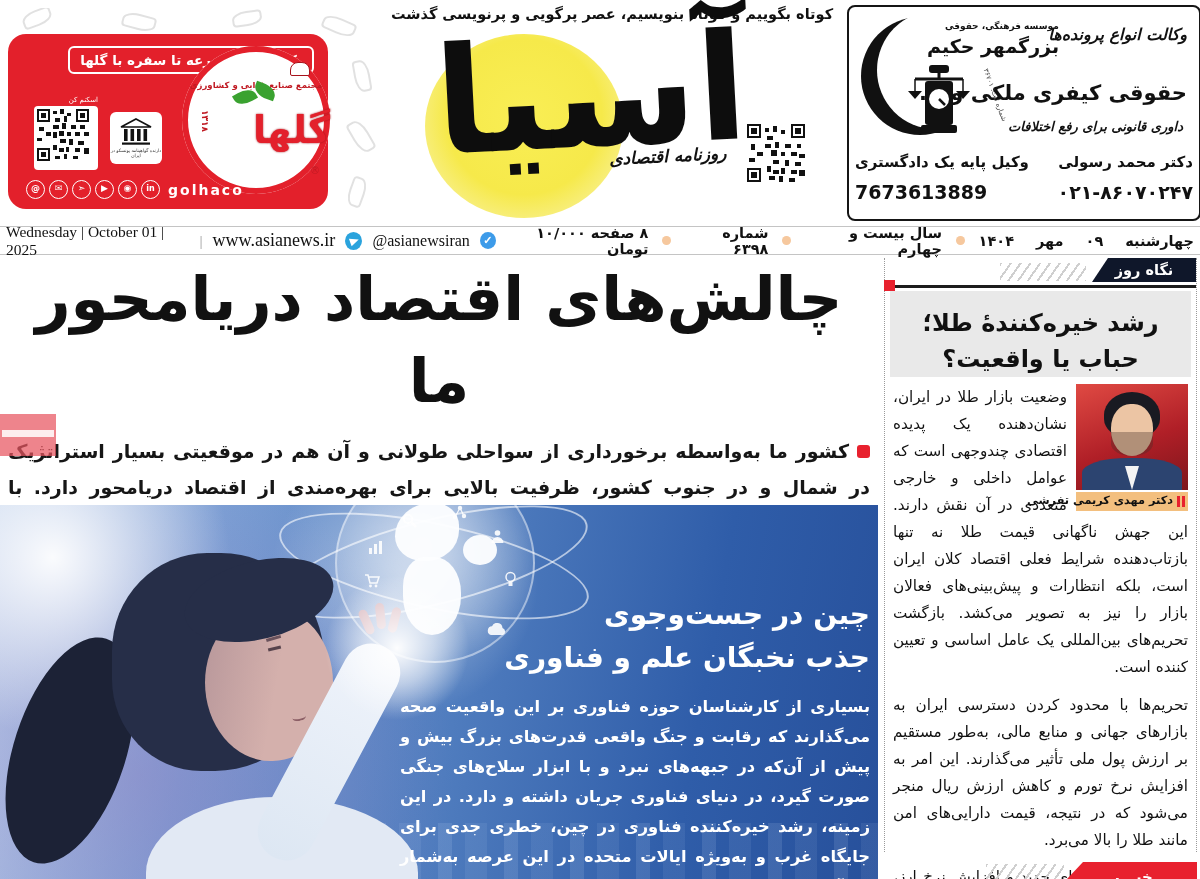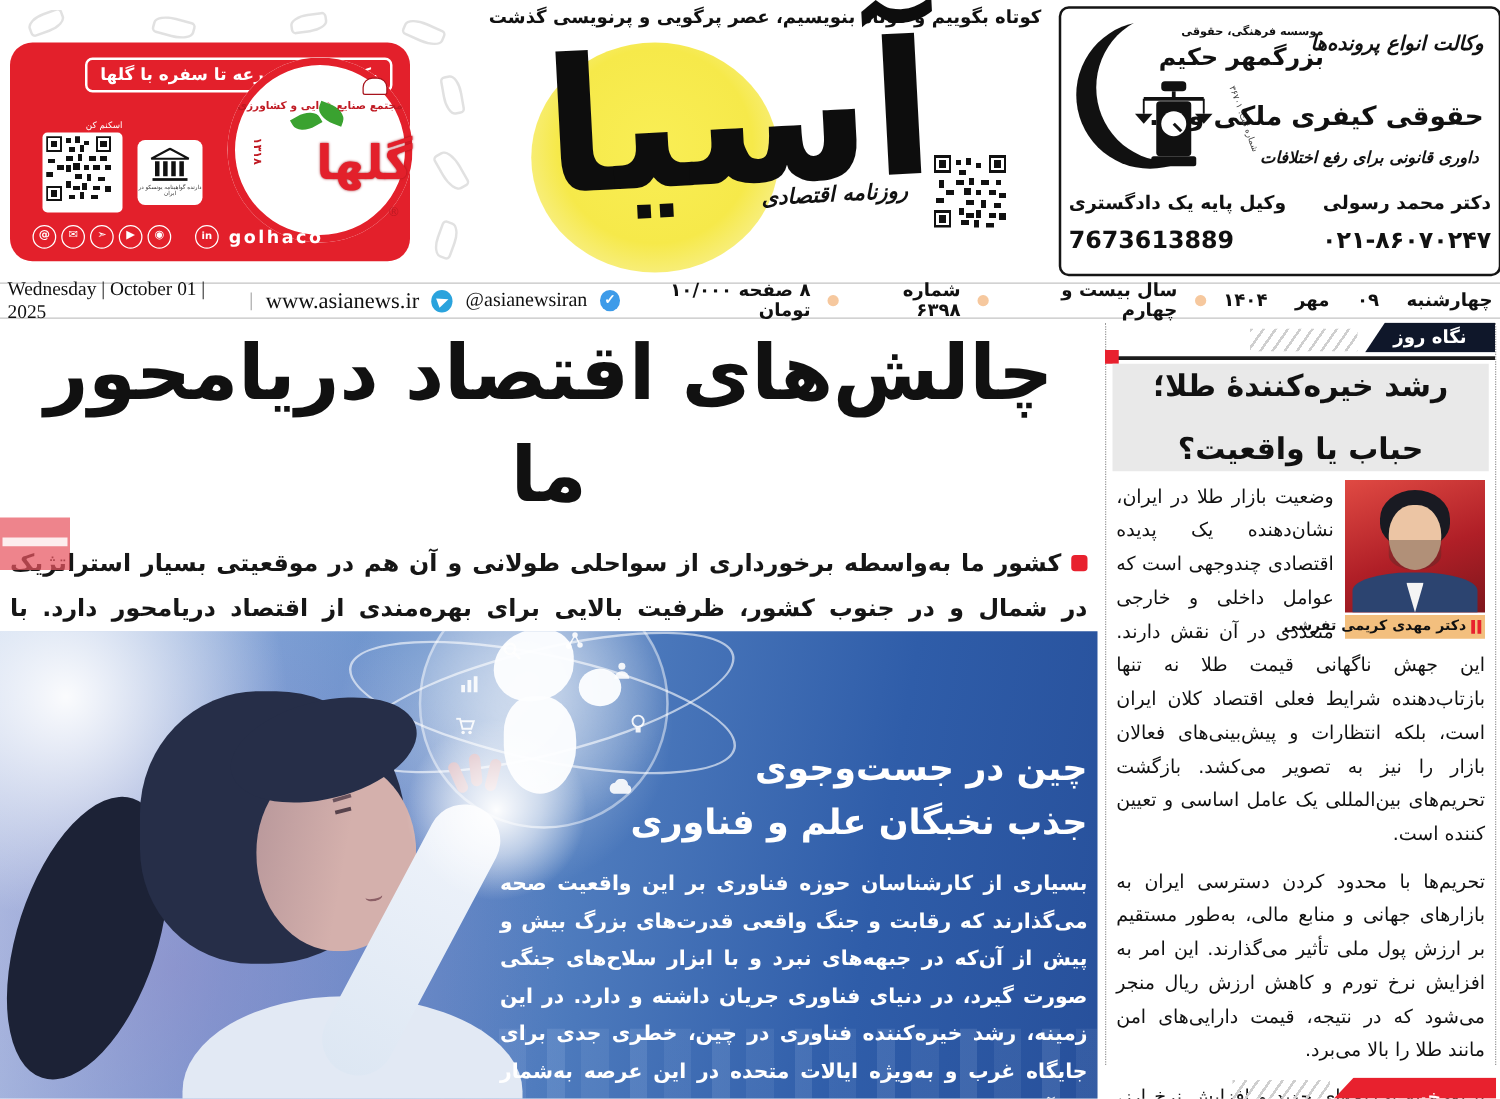--- a/index.html
+++ b/index.html
@@ -81,21 +81,21 @@
   .daycol{left:884px;top:258px;width:313px;height:594px;border-left:1px dotted #9a9a9a;border-right:1px dotted #9a9a9a;
     box-sizing:border-box;direction:rtl;background:#fff;}
   .tabwrap{position:absolute;left:0;right:0;top:0;height:24px;}
   .hatch{position:absolute;right:110px;width:86px;bottom:1px;height:18px;
     background:repeating-linear-gradient(125deg,#cfcfcf 0 2px,transparent 2px 8px);}
   .redtab{position:absolute;right:0;top:0;height:24px;width:104px;background:#0f172a;color:#fff;font-weight:bold;
     font-size:14.5px;line-height:24px;text-align:center;clip-path:polygon(16px 0,100% 0,100% 100%,0 100%);}
   .colrule{position:absolute;left:2px;right:0;top:27px;height:3px;background:#1c1c1c;}
   .colrule-sq{position:absolute;left:-3px;top:-5px;width:11px;height:11px;background:#e8212e;}
   .graybox{position:absolute;left:5px;right:5px;top:33px;height:86px;background:#e9e9e9;
-    display:flex;flex-direction:column;justify-content:space-between;text-align:center;font-weight:bold;font-size:24px;line-height:1.5;}
+    display:flex;flex-direction:column;justify-content:flex-end;text-align:center;font-weight:bold;font-size:24px;line-height:1.5;}
   .article{position:absolute;left:8px;right:8px;top:126px;font-size:15.2px;line-height:1.78;text-align:justify;}
   .photo-wrap{float:right;width:112px;margin-left:9px;margin-bottom:2px;}
   .photo{width:112px;height:106px;position:relative;overflow:hidden;
     background:linear-gradient(160deg,#e04a43 0%,#b01f27 55%,#7e161c 100%);}
   .ph-hair{position:absolute;left:28px;top:8px;width:56px;height:46px;background:#191a22;border-radius:50% 50% 42% 42%;}
   .ph-face{position:absolute;left:35px;top:20px;width:42px;height:52px;background:#ecc5a4;border-radius:46% 46% 50% 50%;}
   .ph-beard{position:absolute;left:35px;top:48px;width:42px;height:24px;background:rgba(70,45,40,.35);border-radius:0 0 50% 50%;}
   .ph-suit{position:absolute;left:6px;bottom:0;width:100px;height:32px;background:#2c4470;border-radius:46% 46% 0 0;}
   .ph-shirt{position:absolute;left:49px;bottom:0;width:14px;height:24px;background:#f4f4f4;
     clip-path:polygon(0 0,100% 0,50% 100%);}
@@ -191,21 +191,21 @@
         <rect x="3" y="24.5" width="28" height="2.2" fill="#111"></rect>
       </svg>
       <div class="unesco-cap">دارنده گواهینامه یونسکو در ایران</div>
     </div>
     <div class="social-row">
       <span class="soc">@</span>
       <span class="soc">✉</span>
       <span class="soc">➣</span>
       <span class="soc">▶</span>
       <span class="soc">◉</span>
-      <span class="soc" style="font-size:8px;margin-left:15px;">in</span>
+      <span class="soc" style="font-size:8px;">in</span>
       <span class="social-handle">golhaco</span>
     </div>
   </div>
 </div>
 
 <div class="abs masthead">
   <div class="tagline">کوتاه بگوییم و کوتاه بنویسیم، عصر پرگویی و پرنویسی گذشت</div>
   <div class="sun"></div>
   <div class="asia-logo">آسیا</div>
   <div class="asia-sub">روزنامه اقتصادی</div>

